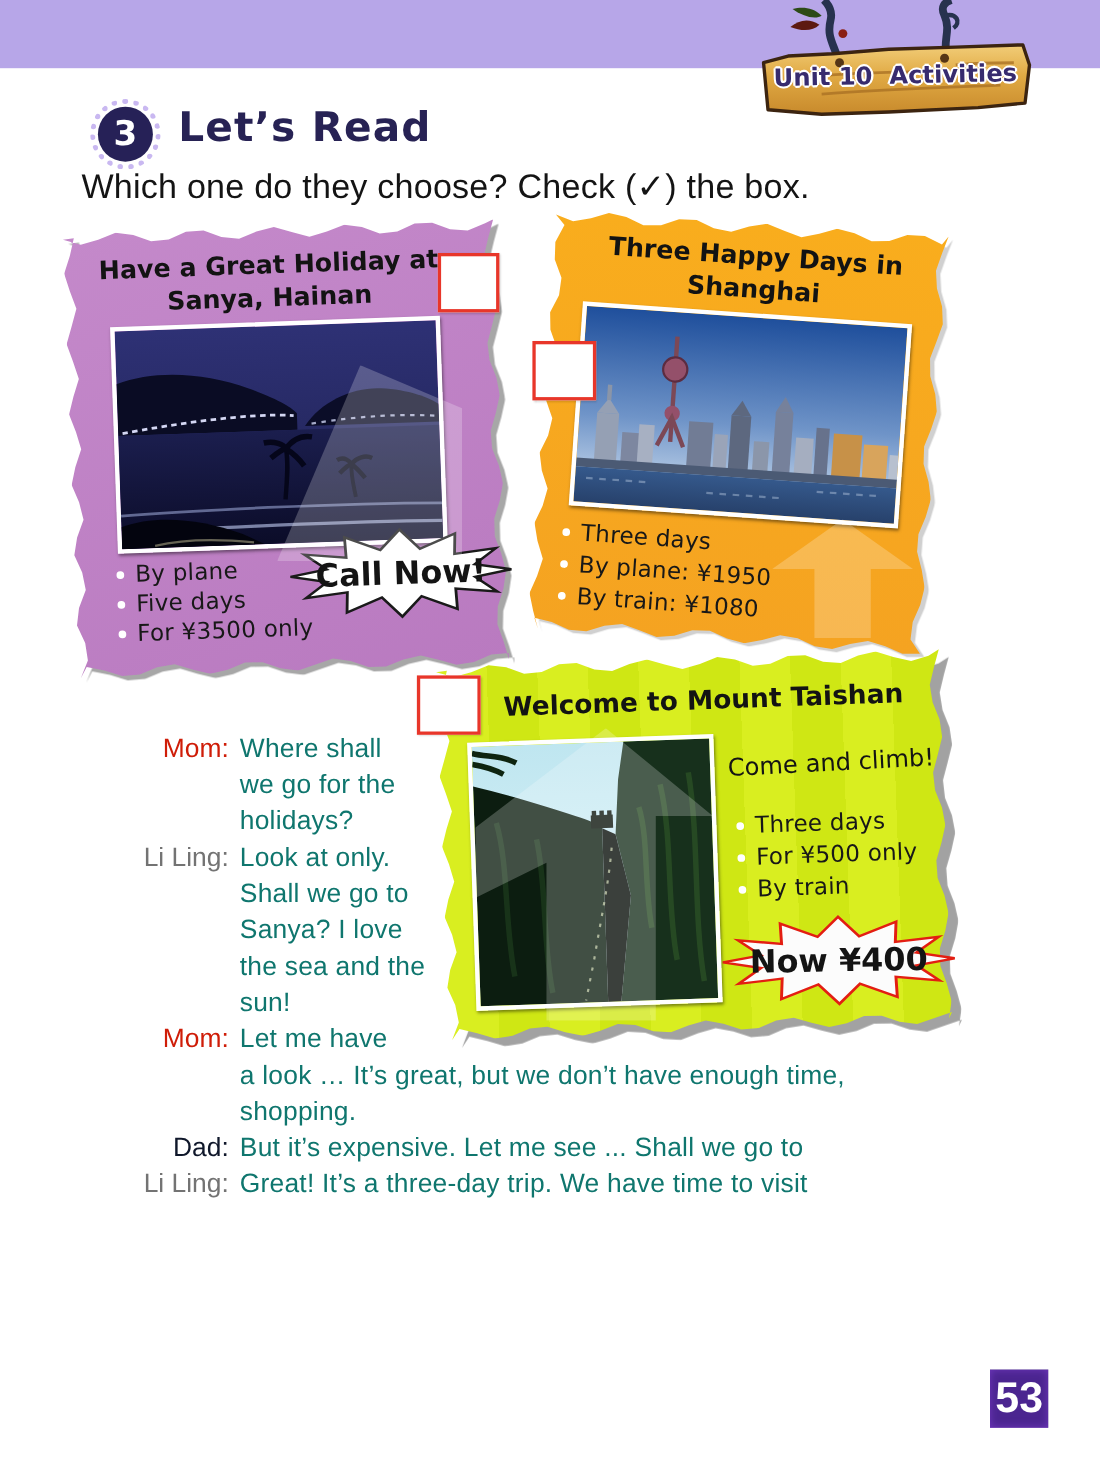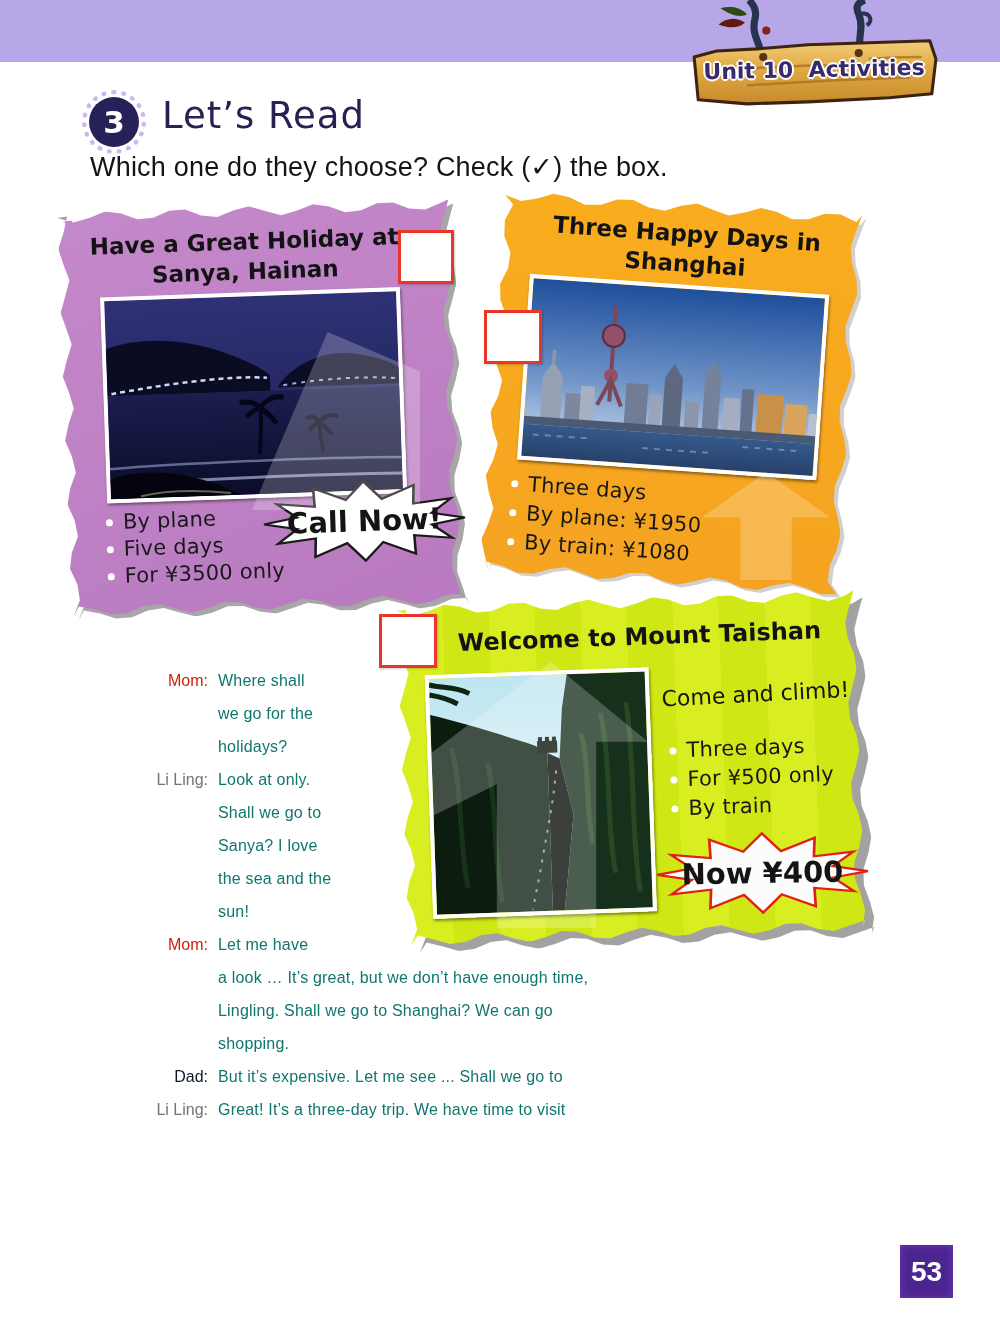--- a/index.html
+++ b/index.html
@@ -22,23 +22,23 @@
     text-shadow:-2px 0 #fff,2px 0 #fff,0 -2px #fff,0 2px #fff,
       -1px -1px #fff,1px 1px #fff,-1px 1px #fff,1px -1px #fff;
   }
 
   
   .badge-ring{left:82px;top:90px;width:64px;height:64px;border-radius:50%;
     border:5px dotted #c9b8f1;z-index:1;box-sizing:border-box}
   .badge{left:89px;top:97px;width:50px;height:50px;border-radius:50%;background:#262157;
     color:#fff;display:flex;align-items:center;justify-content:center;
     font-family:"DejaVu Sans",sans-serif;font-weight:bold;font-size:31px;z-index:2}
-  .lets-read{left:162px;top:94px;font-family:"DejaVu Sans",sans-serif;font-weight:normal;
+  .lets-read{left:162px;top:94px;font-family:"DejaVu Sans",sans-serif;font-weight:bold;
     font-size:37px;color:#272254;letter-spacing:1px;z-index:2}
-  .instruction{left:90px;top:151px;font-size:27px;color:#141414;z-index:2;letter-spacing:.2px}
+  .instruction{left:74px;top:151px;font-size:31px;color:#141414;z-index:2;letter-spacing:.2px}
 
   
   .card-wrap{z-index:1}
   .card{position:absolute;left:0;top:0;width:100%;height:100%}
   .wrap-sanya{left:64px;top:206px;width:392px;height:404px;
     filter:drop-shadow(5px 4px 0 rgba(60,60,60,.45))}
   .card-sanya{background:linear-gradient(160deg,#c489ca,#b97ac0);transform:rotate(-2deg)}
   .wrap-shanghai{left:492px;top:202px;width:358px;height:382px;
     filter:drop-shadow(4px 3px 0 rgba(120,120,120,.35))}
   .card-shanghai{background:linear-gradient(180deg,#f9ad1d,#f5a321);transform:rotate(4deg)}
@@ -83,38 +83,38 @@
 
   
   .checkbox{position:absolute;background:#fff;border:3px solid #e8362a;z-index:6;
     box-sizing:border-box;box-shadow:1px 1px 2px rgba(0,0,0,.2)}
   .cb-sanya{left:398px;top:230px;width:56px;height:54px}
   .cb-shanghai{left:484px;top:310px;width:58px;height:54px}
   .cb-taishan{left:379px;top:614px;width:58px;height:54px}
 
   
   .dialogue{left:96px;top:664px;width:880px;z-index:5}
-  .drow{display:flex;font-size:16px;line-height:33px}
+  .drow{display:flex;font-size:24px;line-height:33px}
   .dspeaker{width:112px;text-align:right;margin-right:10px;flex:none}
   .dtext{color:#0f766e;letter-spacing:.2px}
   .red{color:#cf1d08}.green{color:#737373}.black{color:#0f172a}
 
   
   .wm{position:absolute;mix-blend-mode:screen;background:#6f6f6f;opacity:.5;
     z-index:4;pointer-events:none}
   .wm1{left:252px;top:332px;width:168px;height:178px;
     clip-path:polygon(0 100%,45% 0,100% 22%,100% 100%)}
   .wm2{left:432px;top:662px;width:216px;height:266px;
     clip-path:polygon(0 34%,55% 0,100% 30%,76% 30%,76% 100%,30% 100%,30% 46%,0 58%)}
   .wm3{left:702px;top:472px;width:128px;height:108px;
     clip-path:polygon(50% 0,100% 42%,70% 42%,70% 100%,30% 100%,30% 42%,0 42%)}
 
   
   .pagenum{left:900px;top:1245px;width:53px;height:53px;background:#4b2590;color:#fff;
-    display:flex;align-items:center;justify-content:center;font-weight:bold;font-size:28px;
+    display:flex;align-items:center;justify-content:center;font-weight:bold;font-size:39px;
     z-index:2;box-shadow:inset 0 0 8px rgba(120,60,200,.8)}
 </style>
 </head>
 <body>
 
 <div class="abs topstrip"></div>
 
 <div class="abs sign">
   <svg viewBox="0 0 252 108" preserveAspectRatio="none">
     <defs>
@@ -363,24 +363,20 @@
     <div class="drow">
     <span class="dspeaker red">Mom:</span>
     <span class="dtext">Let me have</span>
   </div>
     <div class="drow">
     <span class="dspeaker black"></span>
     <span class="dtext">a look … It’s great, but we don’t have enough time,</span>
   </div>
     <div class="drow">
     <span class="dspeaker black"></span>
-    <span class="dtext">Lingling. Shall we go to Shanghai? We can go</span>
-  </div>
-    <div class="drow">
-    <span class="dspeaker black"></span>
     <span class="dtext">shopping.</span>
   </div>
     <div class="drow">
     <span class="dspeaker black">Dad:</span>
     <span class="dtext">But it’s expensive. Let me see ... Shall we go to</span>
   </div>
     <div class="drow">
     <span class="dspeaker black"></span>
   </div>
     <div class="drow">

